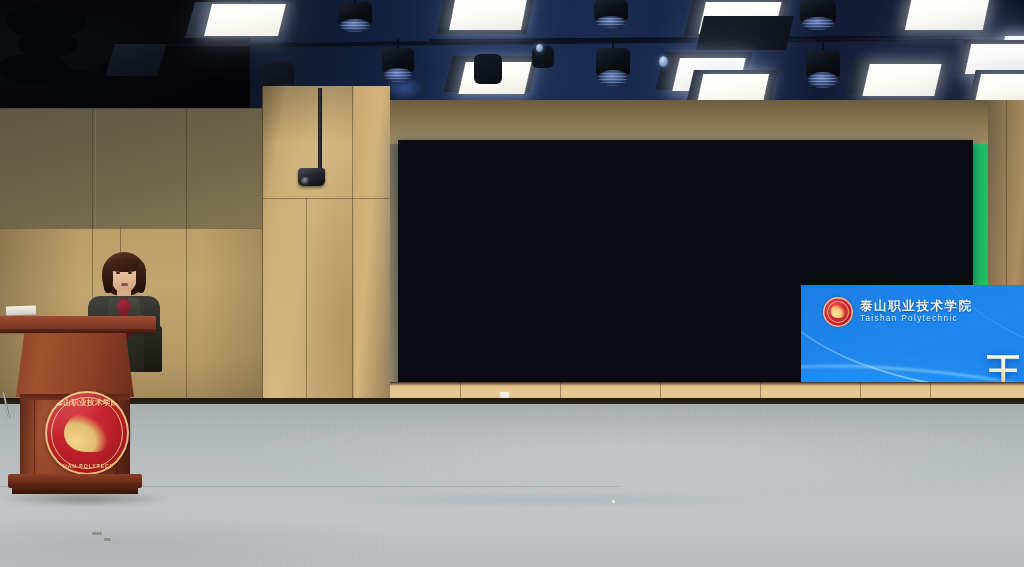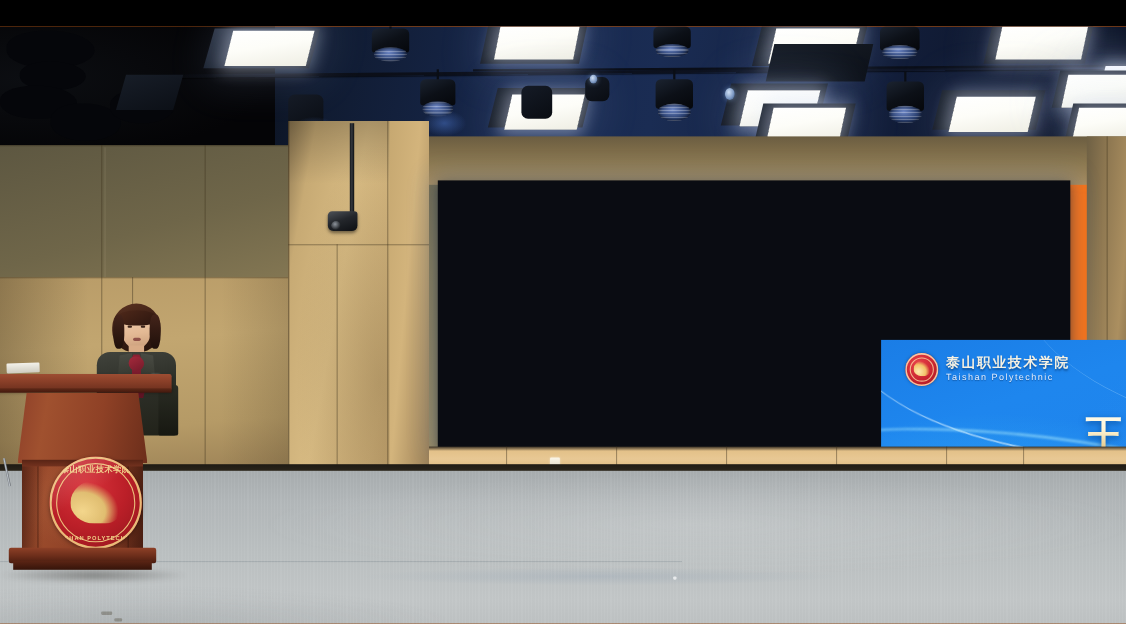--- a/index.html
+++ b/index.html
@@ -2,21 +2,21 @@
 <html><head>
 <meta charset="utf-8">
 <title>Conference Hall Presentation</title>
 <style>
   * { margin:0; padding:0; box-sizing:border-box; }
   html,body{ background:#000; }
   body{
     font-family:"Liberation Sans", sans-serif;
     width:1024px; height:567px; overflow:hidden; position:relative;
   }
-  .scene{ position:absolute; inset:0; overflow:hidden; background:#f97316;margin-top:24px; }
+  .scene{ position:absolute; inset:0; overflow:hidden; background:#22c55e; }
 
   
   .ceiling{
     position:absolute; left:0; top:0; width:1024px; height:120px;
     background:
       linear-gradient(100deg, #050608 0%, #07090d 18%, #121d33 30%,
                       #17274a 46%, #152murky 0%, #16264a 60%, #101a33 78%, #0b1120 100%);
     background:
       linear-gradient(100deg, #040507 0%, #06080c 16%, #101b31 29%,
                       #17274b 45%, #1a2c53 58%, #131f3c 76%, #0a1020 100%);

